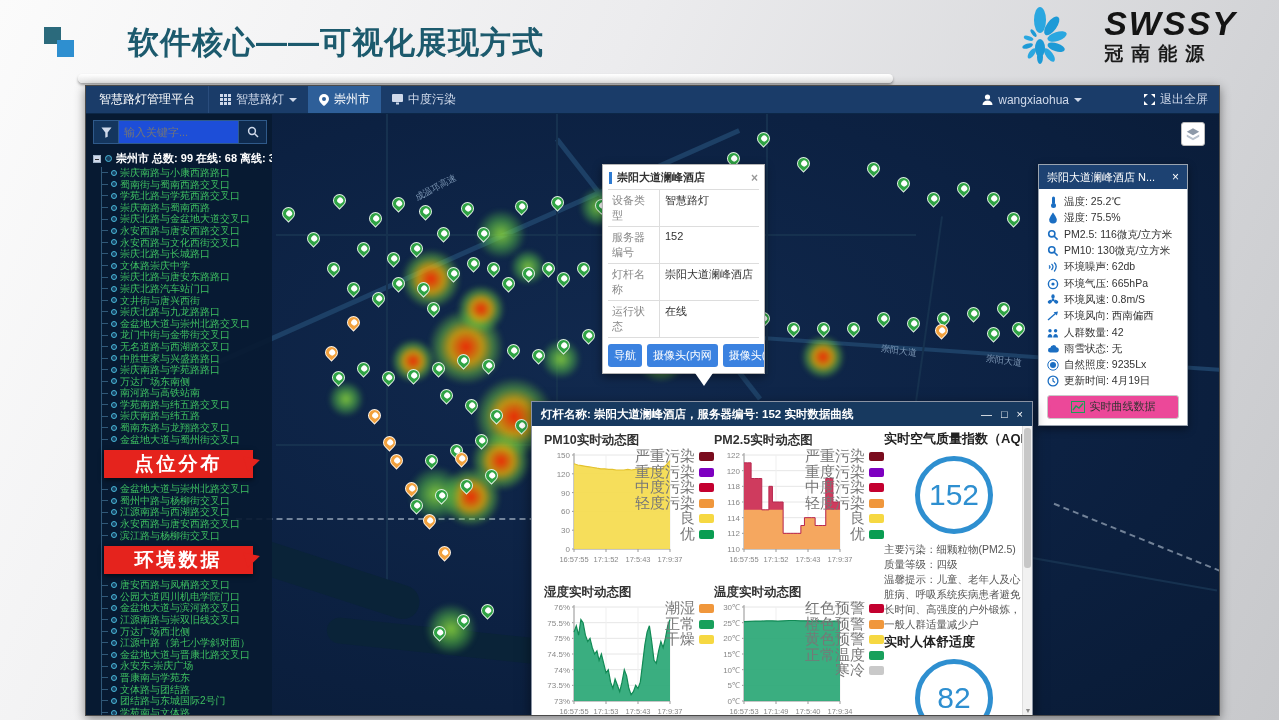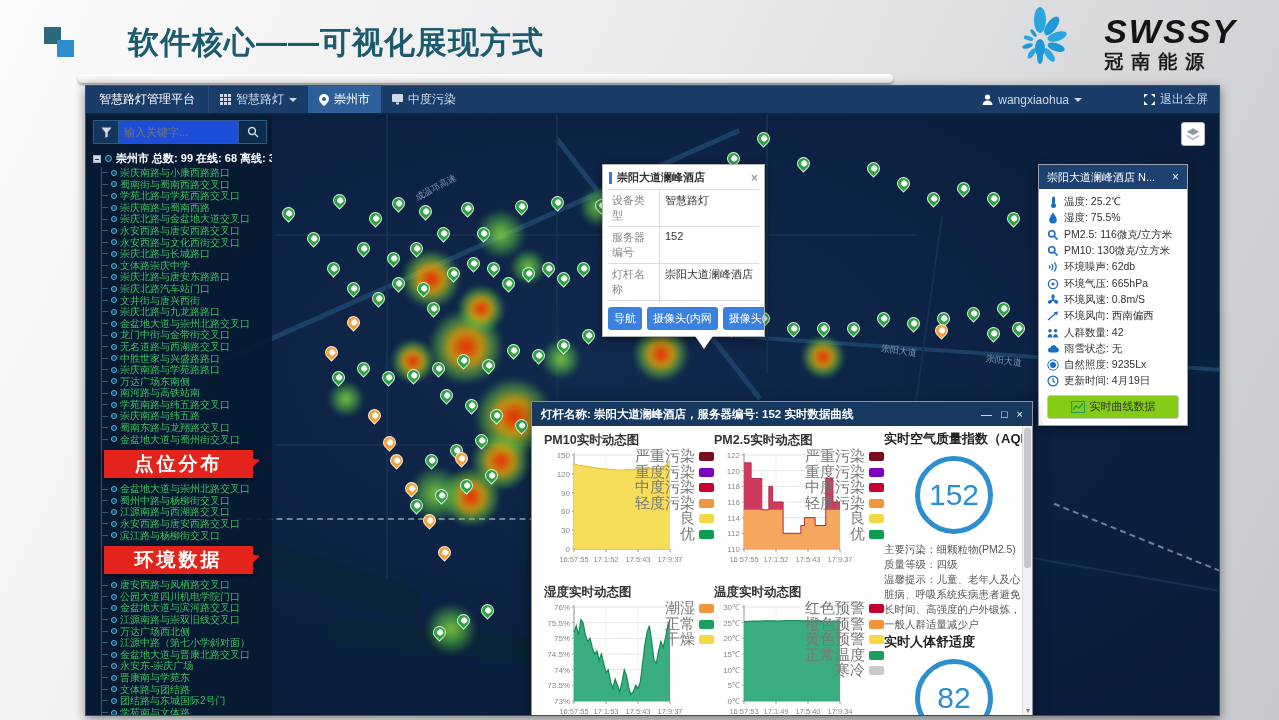--- a/index.html
+++ b/index.html
@@ -8,21 +8,21 @@
     position:relative;
     font-family:"Liberation Sans", sans-serif;
     background:linear-gradient(115deg,#fbfbfb 0%,#ececee 40%,#d2d3d6 80%,#c7c8cb 100%);
   }
   
   .sq1{position:absolute;left:44px;top:27px;width:17px;height:17px;background:#2b6a7c;}
   .sq2{position:absolute;left:57px;top:40px;width:17px;height:17px;background:#2e8fd0;}
   .page-title{position:absolute;left:128px;top:22px;font-size:31px;font-weight:bold;color:#1c5a6d;letter-spacing:1px;}
   .divider{position:absolute;left:78px;top:74px;width:815px;height:9px;border-radius:5px;
     background:linear-gradient(#ffffff,#e6e6e6);box-shadow:0 2px 3px rgba(0,0,0,.35);}
-  .logo{position:absolute;right:42px;top:6px;display:flex;align-items:center;gap:28px;}
+  .logo{position:absolute;right:42px;top:6px;display:flex;align-items:flex-start;gap:28px;}
   .logo-text{display:flex;flex-direction:column;line-height:1;}
   .logo-name{font-size:34px;font-weight:bold;color:#141414;letter-spacing:2px;font-style:italic;}
   .logo-sub{font-size:19px;font-weight:bold;color:#1a1a1a;letter-spacing:8px;margin-top:4px;}
   
   .app{position:absolute;left:85px;top:85px;width:1135px;height:631px;background:#0d2240;
     border:1px solid #4a4a4a;box-shadow:0 3px 10px rgba(0,0,0,.45);overflow:hidden;}
   
   .navbar{position:relative;height:28px;background:#1a3c69;display:flex;align-items:stretch;color:#cfd9ea;font-size:12px;z-index:60;border-bottom:1px solid #0c2747;}
   .nav-brand{padding:0 13px;display:flex;align-items:center;color:#fff;border-right:1px solid #2a4d7d;}
   .nav-item{padding:0 11px;display:flex;align-items:center;gap:5px;cursor:pointer;}
@@ -81,21 +81,21 @@
     padding:4px 6px;white-space:nowrap;overflow:hidden;cursor:pointer;font-family:inherit;}
   .popup-tail{position:absolute;left:92px;top:100%;width:0;height:0;border:9px solid transparent;border-top:13px solid #fff;}
   
   .env{position:absolute;left:952px;top:78px;width:150px;background:#fff;border:1px solid #9aa4b0;
     box-shadow:0 3px 8px rgba(0,0,0,.45);z-index:45;}
   .env-header{height:24px;background:#1d4272;color:#fff;font-size:11px;display:flex;align-items:center;padding:0 8px;}
   .env-close{margin-left:auto;cursor:pointer;font-size:12px;}
   .env-rows{padding:5px 4px 2px 8px;}
   .env-row{height:16.3px;display:flex;align-items:center;gap:5px;font-size:10.5px;color:#333;white-space:nowrap;overflow:hidden;}
   .env-btn-row{padding:3px 8px 6px;}
-  .env-btn{width:100%;height:24px;background:#84cc16;border:1px solid #c9c9c9;border-radius:3px;display:flex;
+  .env-btn{width:100%;height:24px;background:#ec4899;border:1px solid #c9c9c9;border-radius:3px;display:flex;
     align-items:center;justify-content:center;gap:5px;font-size:11px;color:#333;cursor:pointer;font-family:inherit;}
   
   .curve{position:absolute;left:445px;top:315px;width:502px;height:316px;background:#fef9c3;border:1px solid #8a93a3;
     box-shadow:0 4px 12px rgba(0,0,0,.5);z-index:50;}
   .curve-header{height:24px;background:#17395f;color:#fff;font-size:11.5px;font-weight:bold;display:flex;align-items:center;padding:0 9px;}
   .curve-ctrls{margin-left:auto;display:flex;gap:9px;font-size:11px;font-weight:normal;}
   .curve-ctrls span{cursor:pointer;}
   .curve-body{position:relative;height:290px;overflow:hidden;background:#fff;}
   .chart-cell{position:absolute;width:170px;height:152px;}
   .chart-title{font-size:12.5px;font-weight:bold;color:#333;white-space:nowrap;}
@@ -554,20 +554,24 @@
           <div class="v">智慧路灯</div>
         </div>
         <div class="popup-row">
           <div class="k">服务器编号</div>
           <div class="v">152</div>
         </div>
         <div class="popup-row">
           <div class="k">灯杆名称</div>
           <div class="v">崇阳大道澜峰酒店</div>
         </div>
+        <div class="popup-row">
+          <div class="k">运行状态</div>
+          <div class="v">在线</div>
+        </div>
       </div>
     <div class="popup-btns" id="popup-btns">
         <button class="popup-btn">导航</button>
         <button class="popup-btn">摄像头(内网</button>
         <button class="popup-btn">摄像头(外网</button>
       </div>
     <div class="popup-tail"></div>
   </div>
 
   <div class="env">

